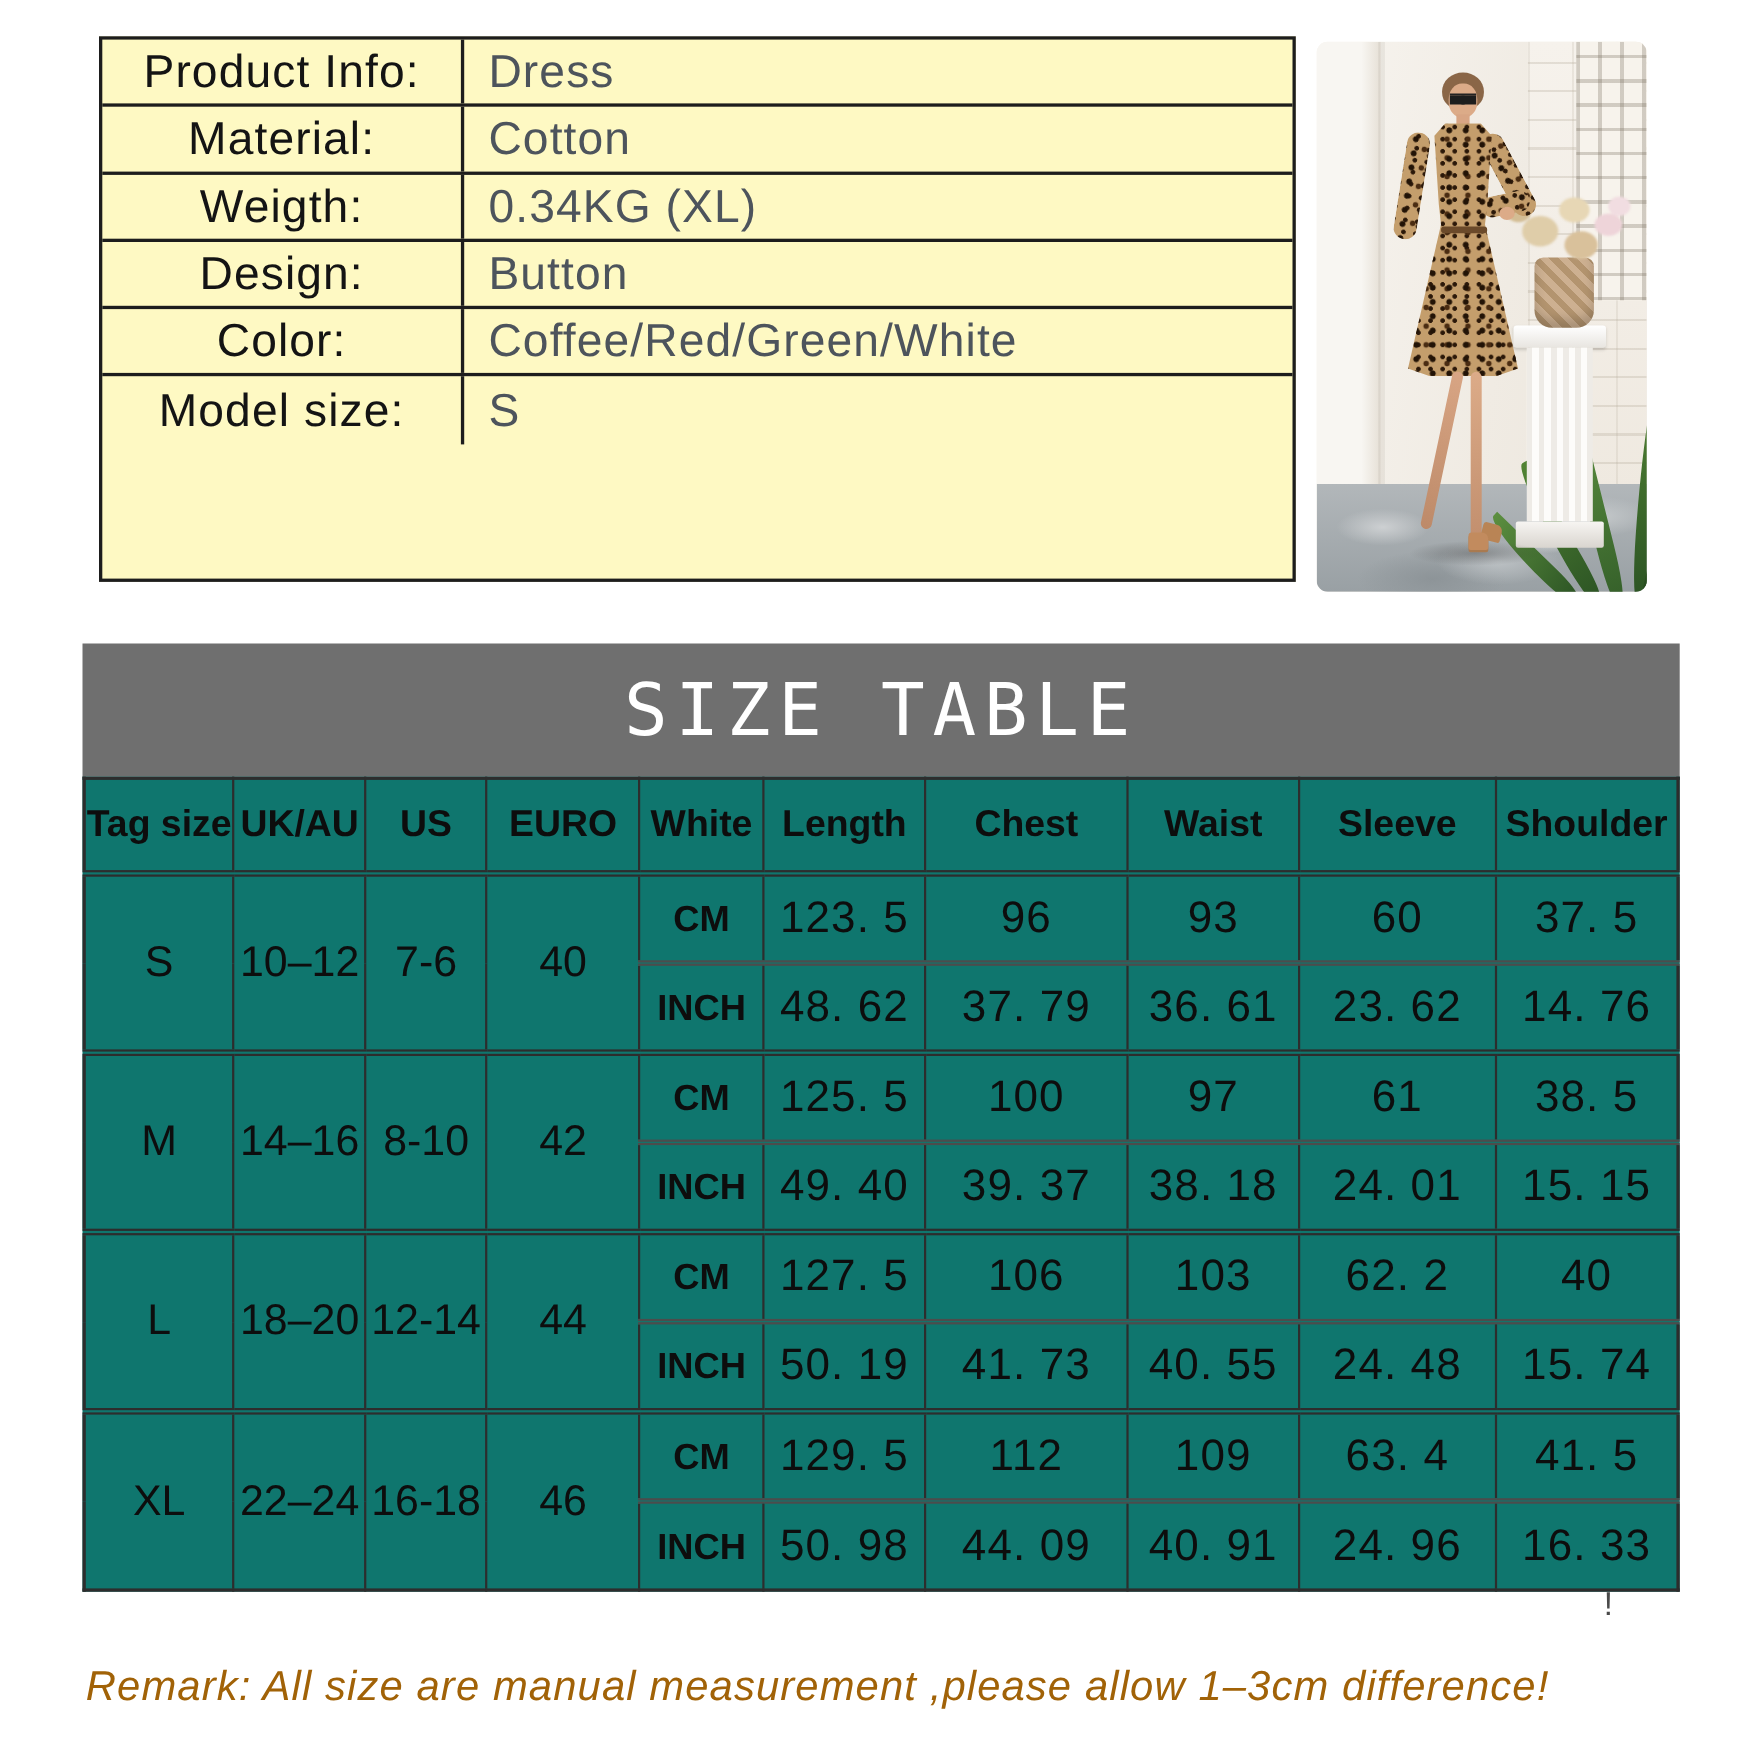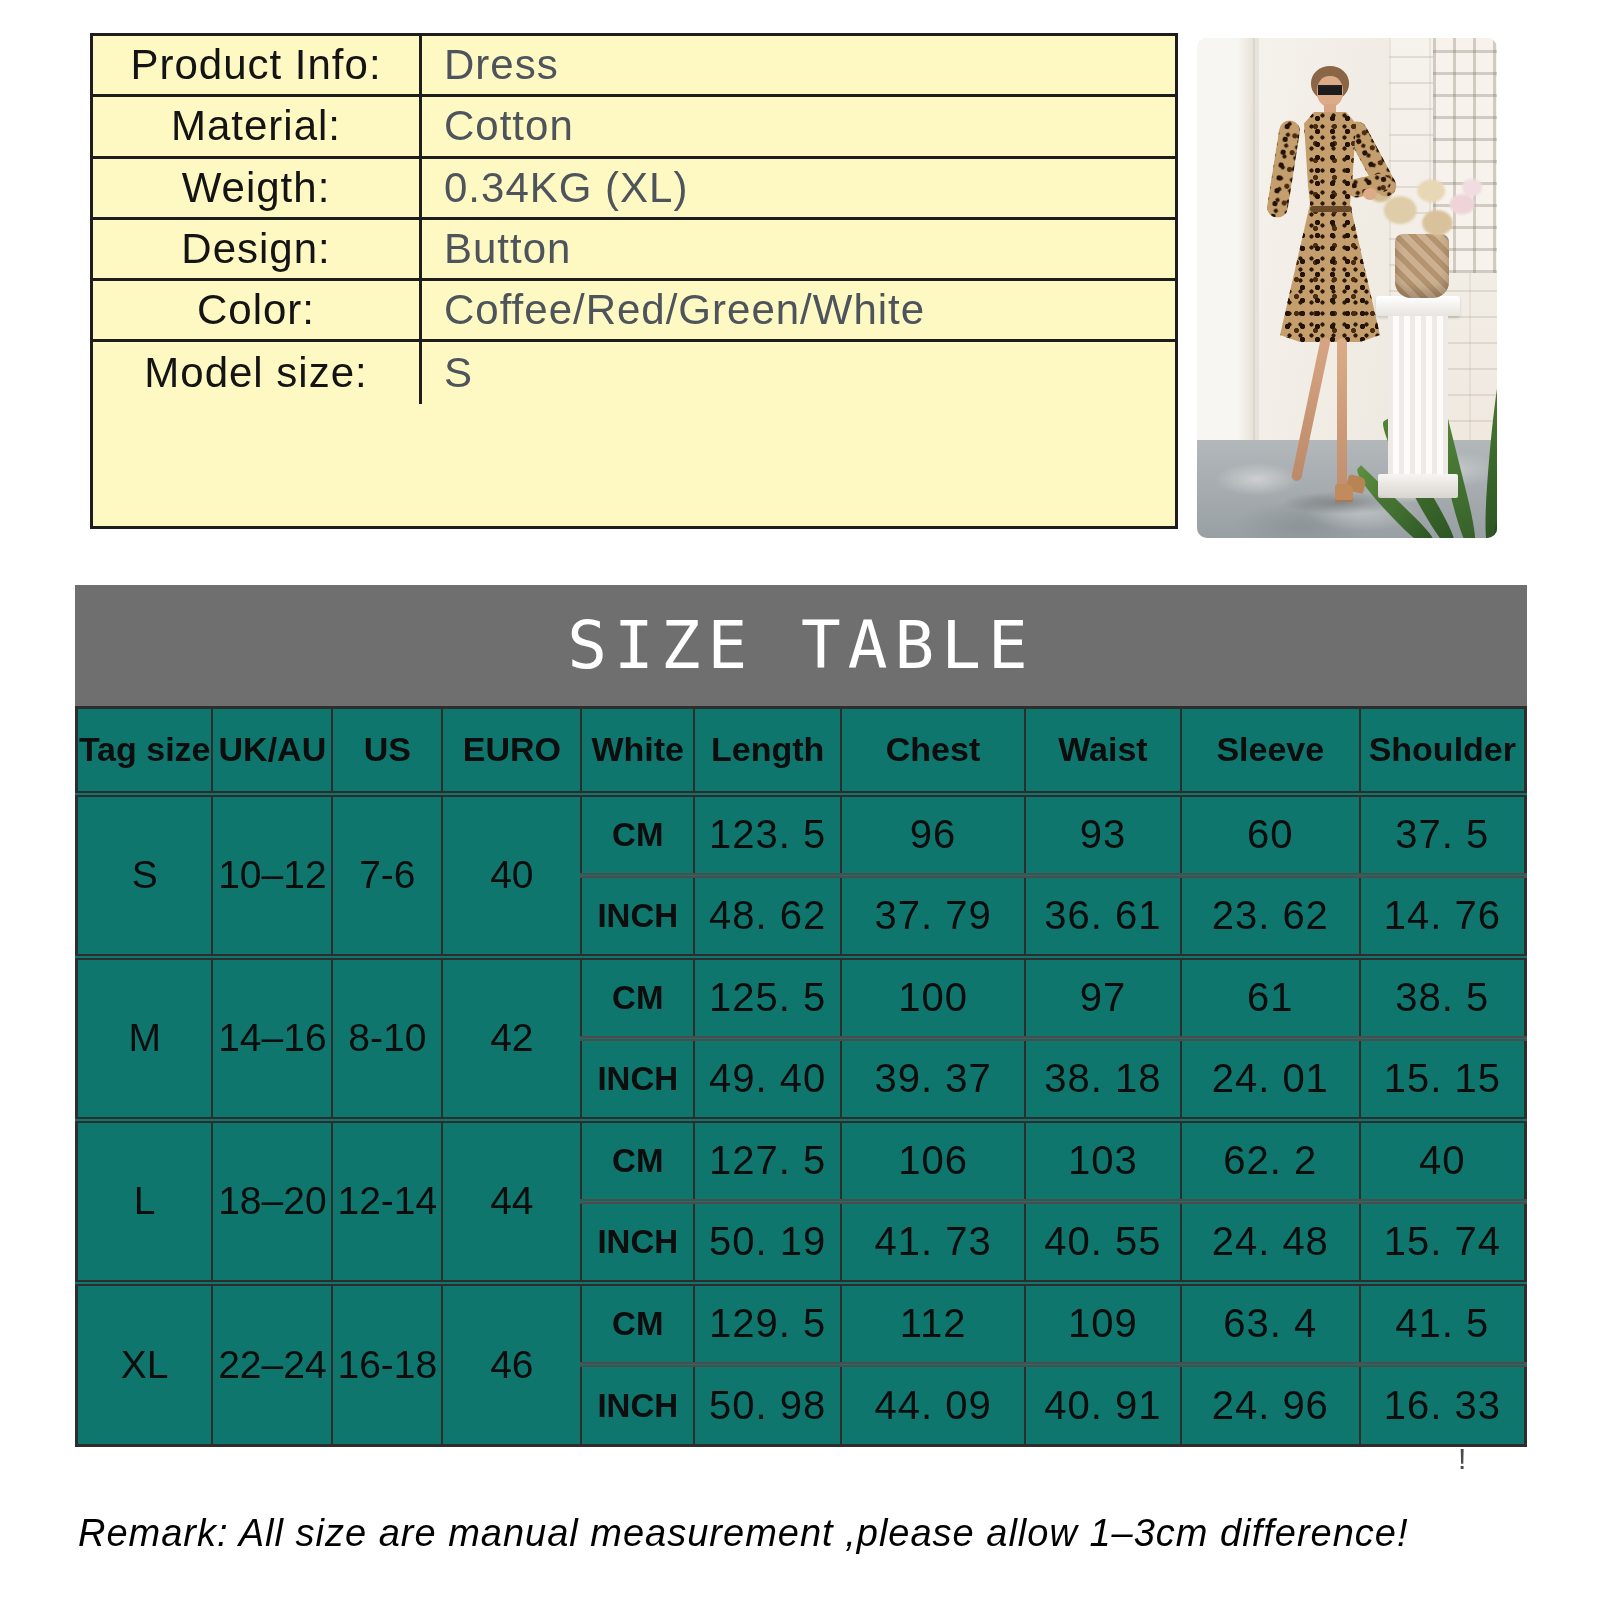--- a/index.html
+++ b/index.html
@@ -137,21 +137,21 @@
   tr.inch-row { height:81px; }
   tr.cm-row > td { border-top:6px double #2d2d2d; }
   tr.inch-row > td { border-top:5px double #4c4c4c; }
   td.val { font-size:40px; letter-spacing:1px; }
   td.unit { font-size:33px; font-weight:600; }
   td.span-cell { font-size:39px; }
 
   
   .remark {
     position:absolute; left:78px; top:1512px; font-size:38px; font-style:italic;
-    color:#000000; letter-spacing:1px;
+    color:#a16207; letter-spacing:1px;
   }
   .stray-mark { position:absolute; left:1458px; top:1442px; font-size:30px; color:#4a4a4a; }
 </style>
 </head>
 <body>
 
 <div class="canvas">
 
   <div class="info-table">
     <div class="info-row">

